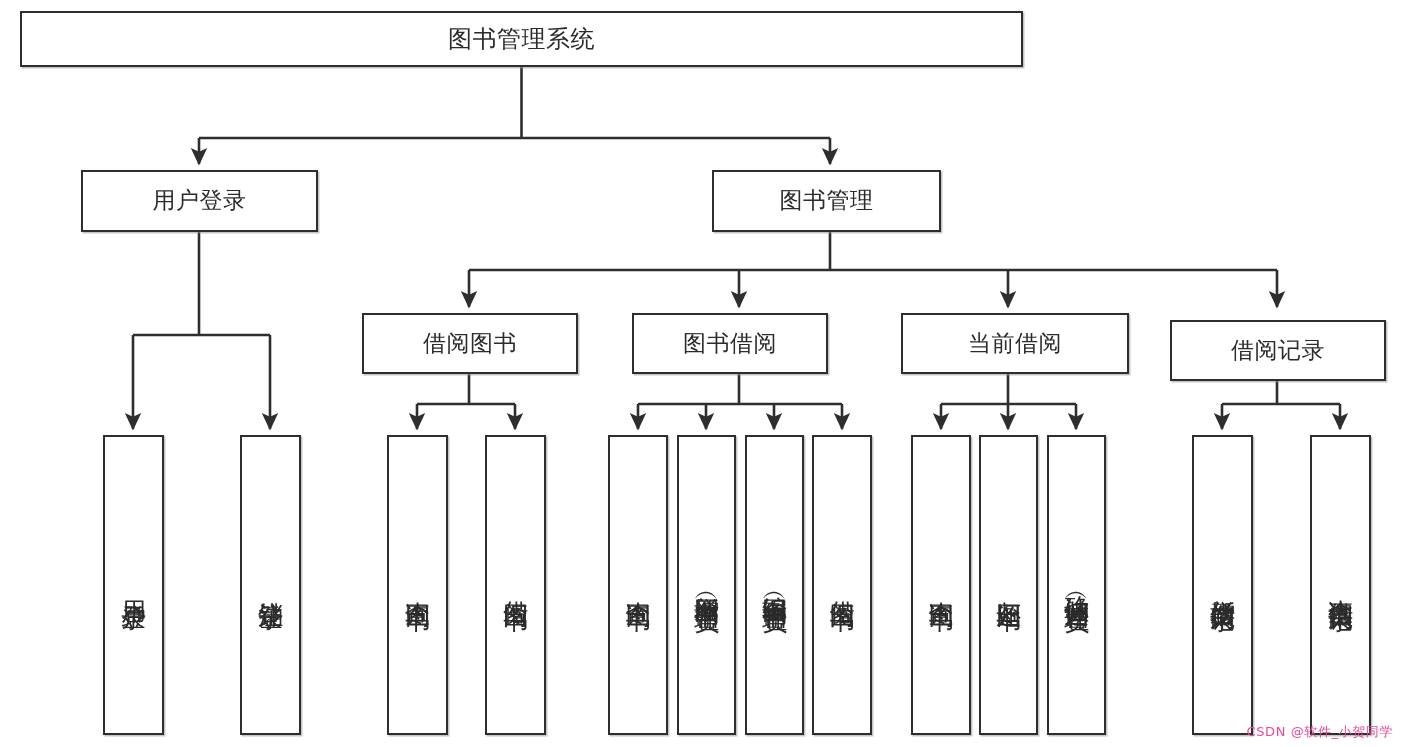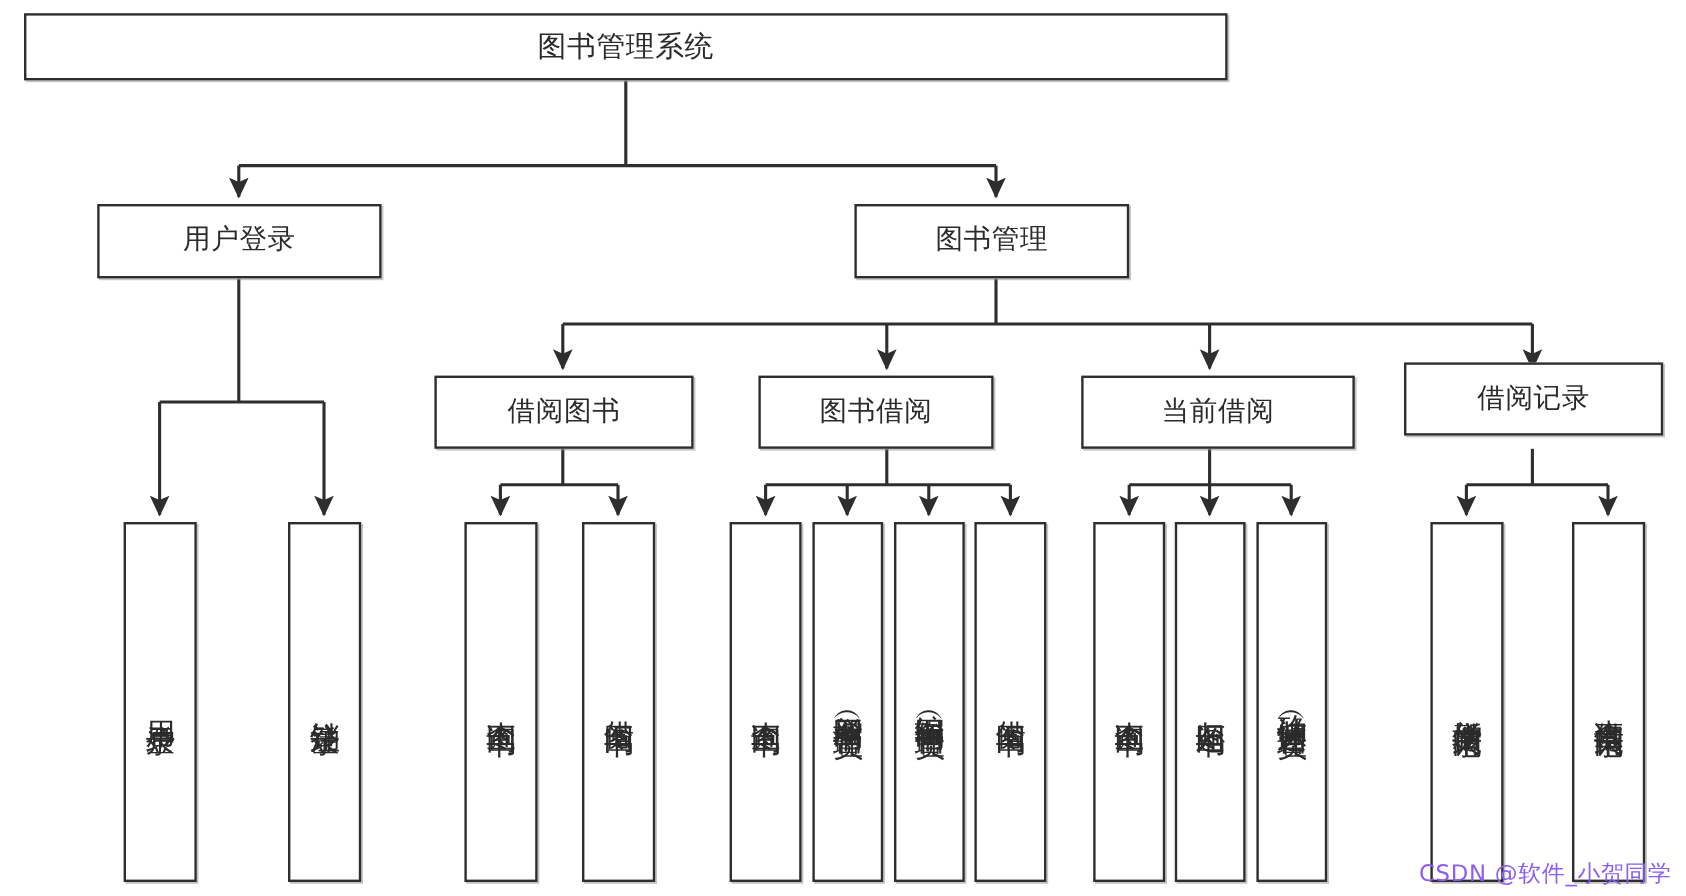--- a/index.html
+++ b/index.html
@@ -66,22 +66,22 @@
     top: 0;
     width: 1405px;
     height: 747px;
     pointer-events: none;
   }
   
   #watermark {
     position: absolute;
     right: 12px;
     bottom: 6px;
-    font-size: 19px;
-    color: #8b5cf6;
+    font-size: 13px;
+    color: #ec4899;
     letter-spacing: 0.6px;
     user-select: none;
     white-space: nowrap;
   }
 </style>
 </head>
 <body>
 
 <div id="canvas">
 
@@ -154,21 +154,21 @@
   </div>
 
   <div class="node h" style="left:632px; top:313px; width:196px; height:61px;">
     <span class="label">图书借阅</span>
   </div>
 
   <div class="node h" style="left:901px; top:313px; width:228px; height:61px;">
     <span class="label">当前借阅</span>
   </div>
 
-  <div class="node h" style="left:1170px; top:302px; width:216px; height:61px;">
+  <div class="node h" style="left:1170px; top:320px; width:216px; height:61px;">
     <span class="label">借阅记录</span>
   </div>
 
   <div class="node v" style="left:103px; top:435px; width:61px; height:300px;">
     <span class="label">用户登录</span>
   </div>
 
   <div class="node v" style="left:240px; top:435px; width:61px; height:300px;">
     <span class="label">注销登录</span>
   </div>

